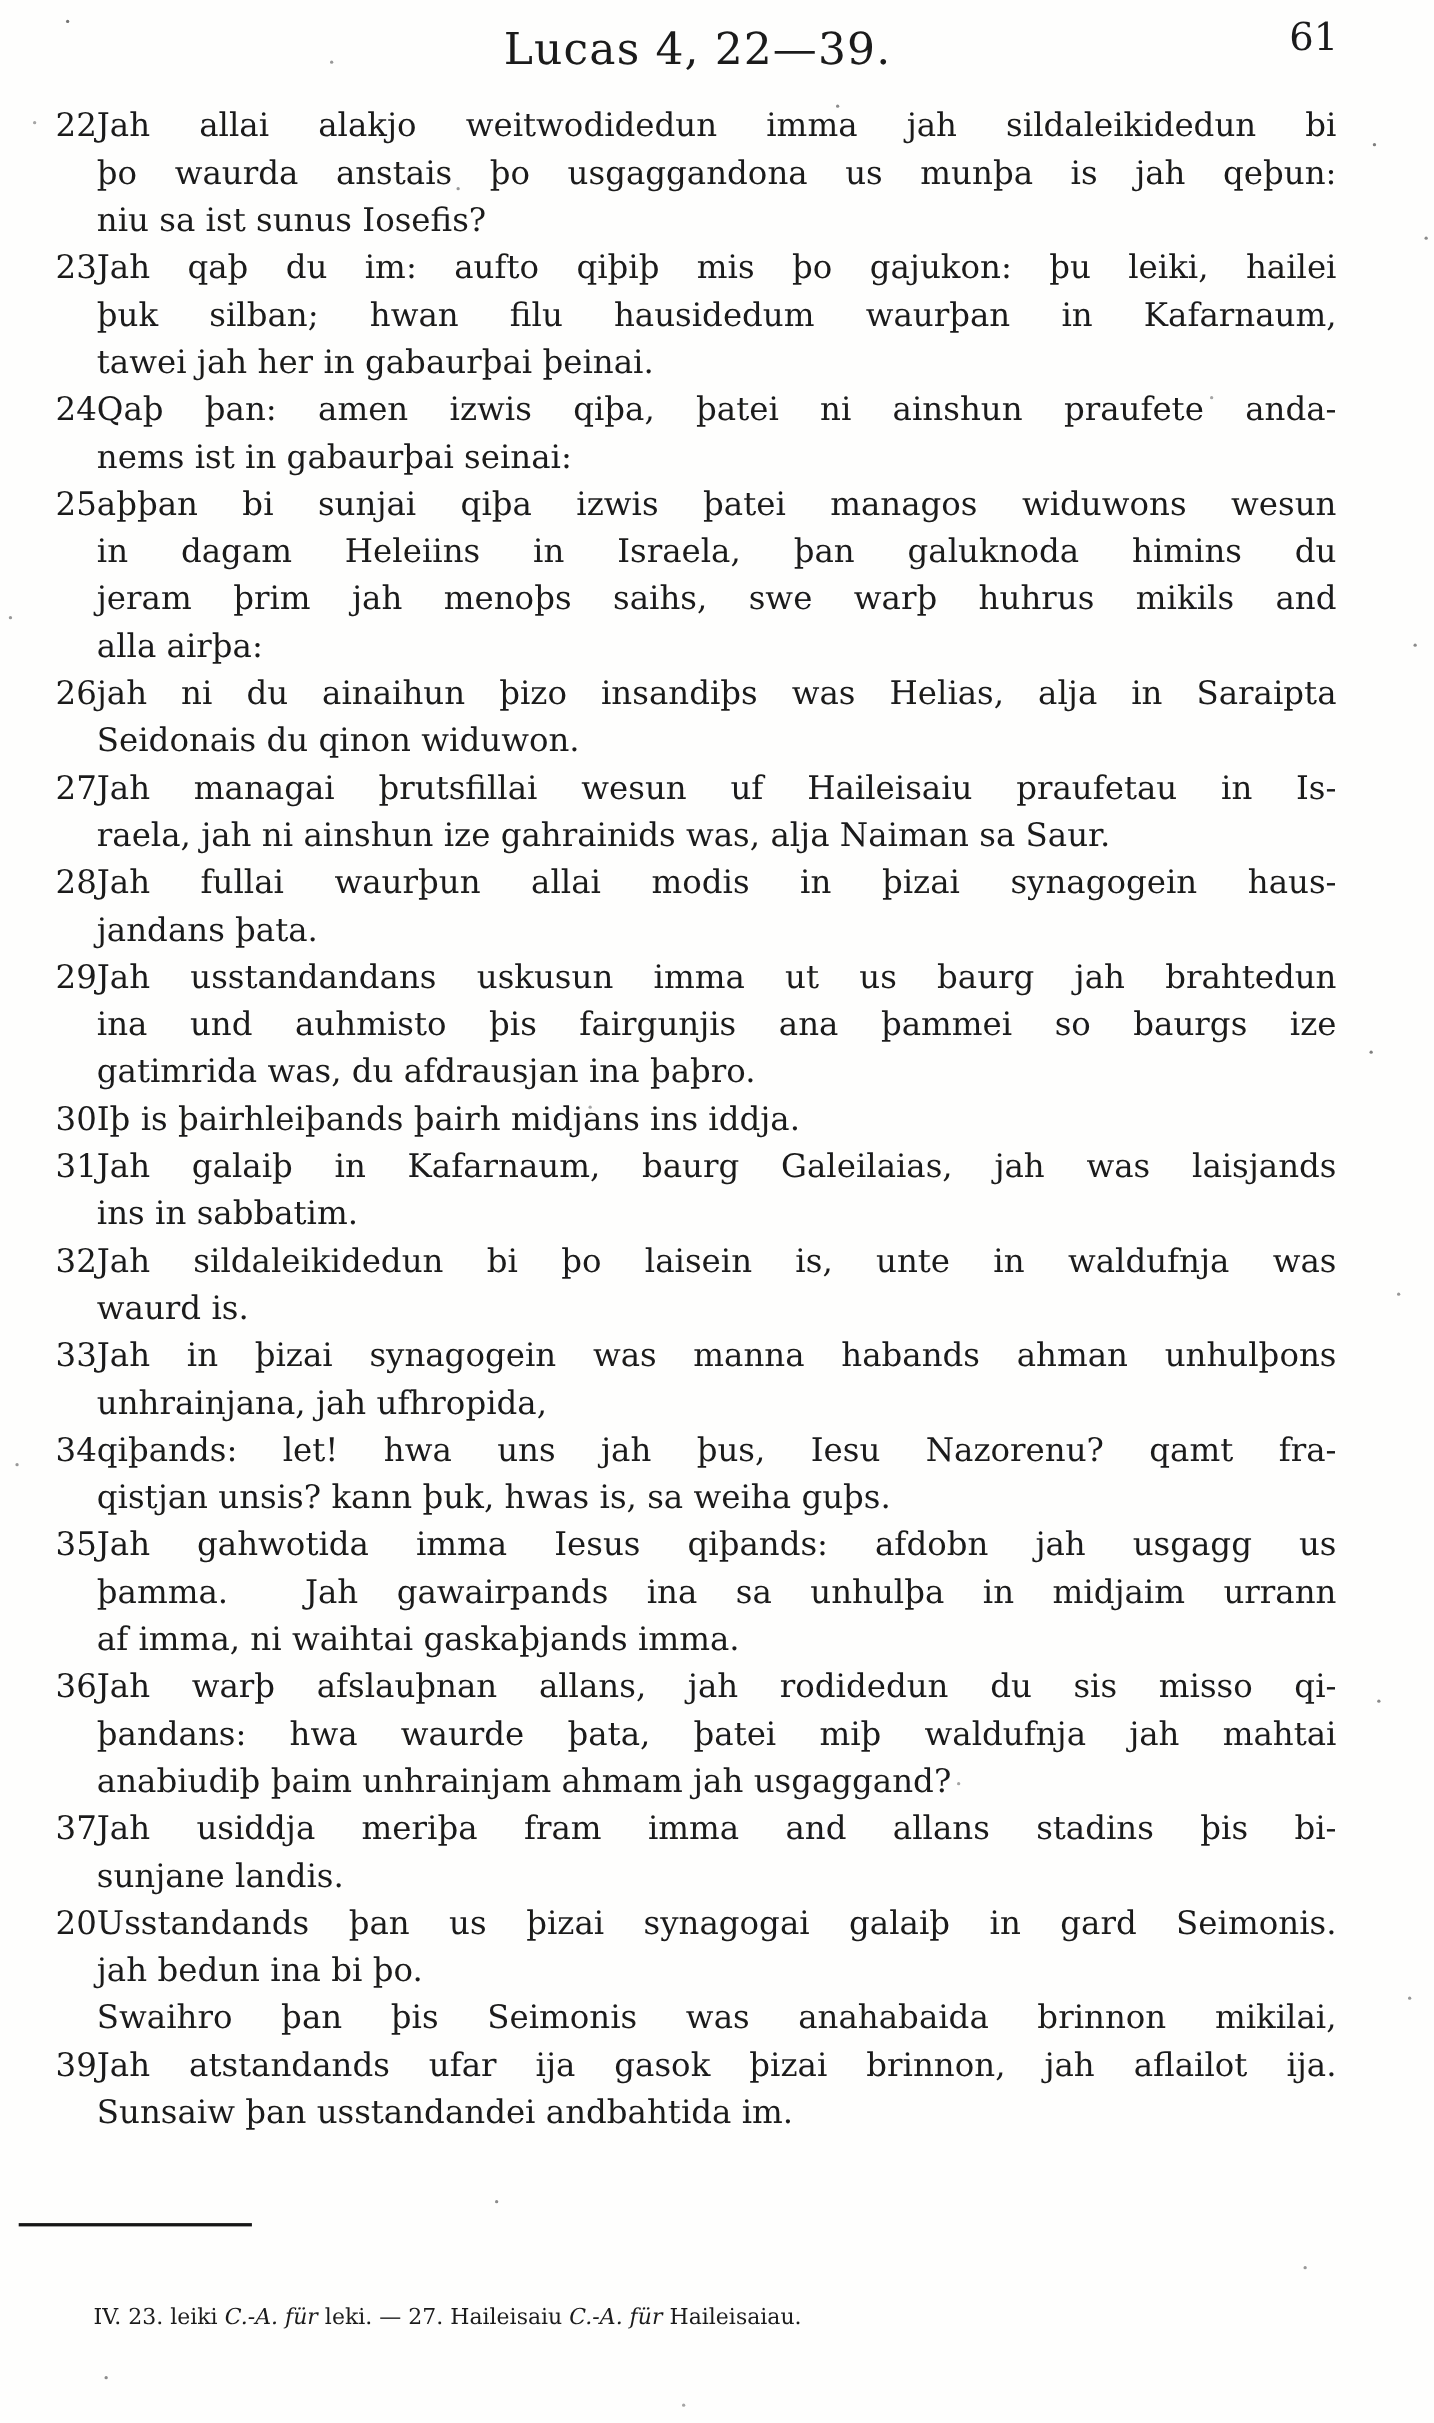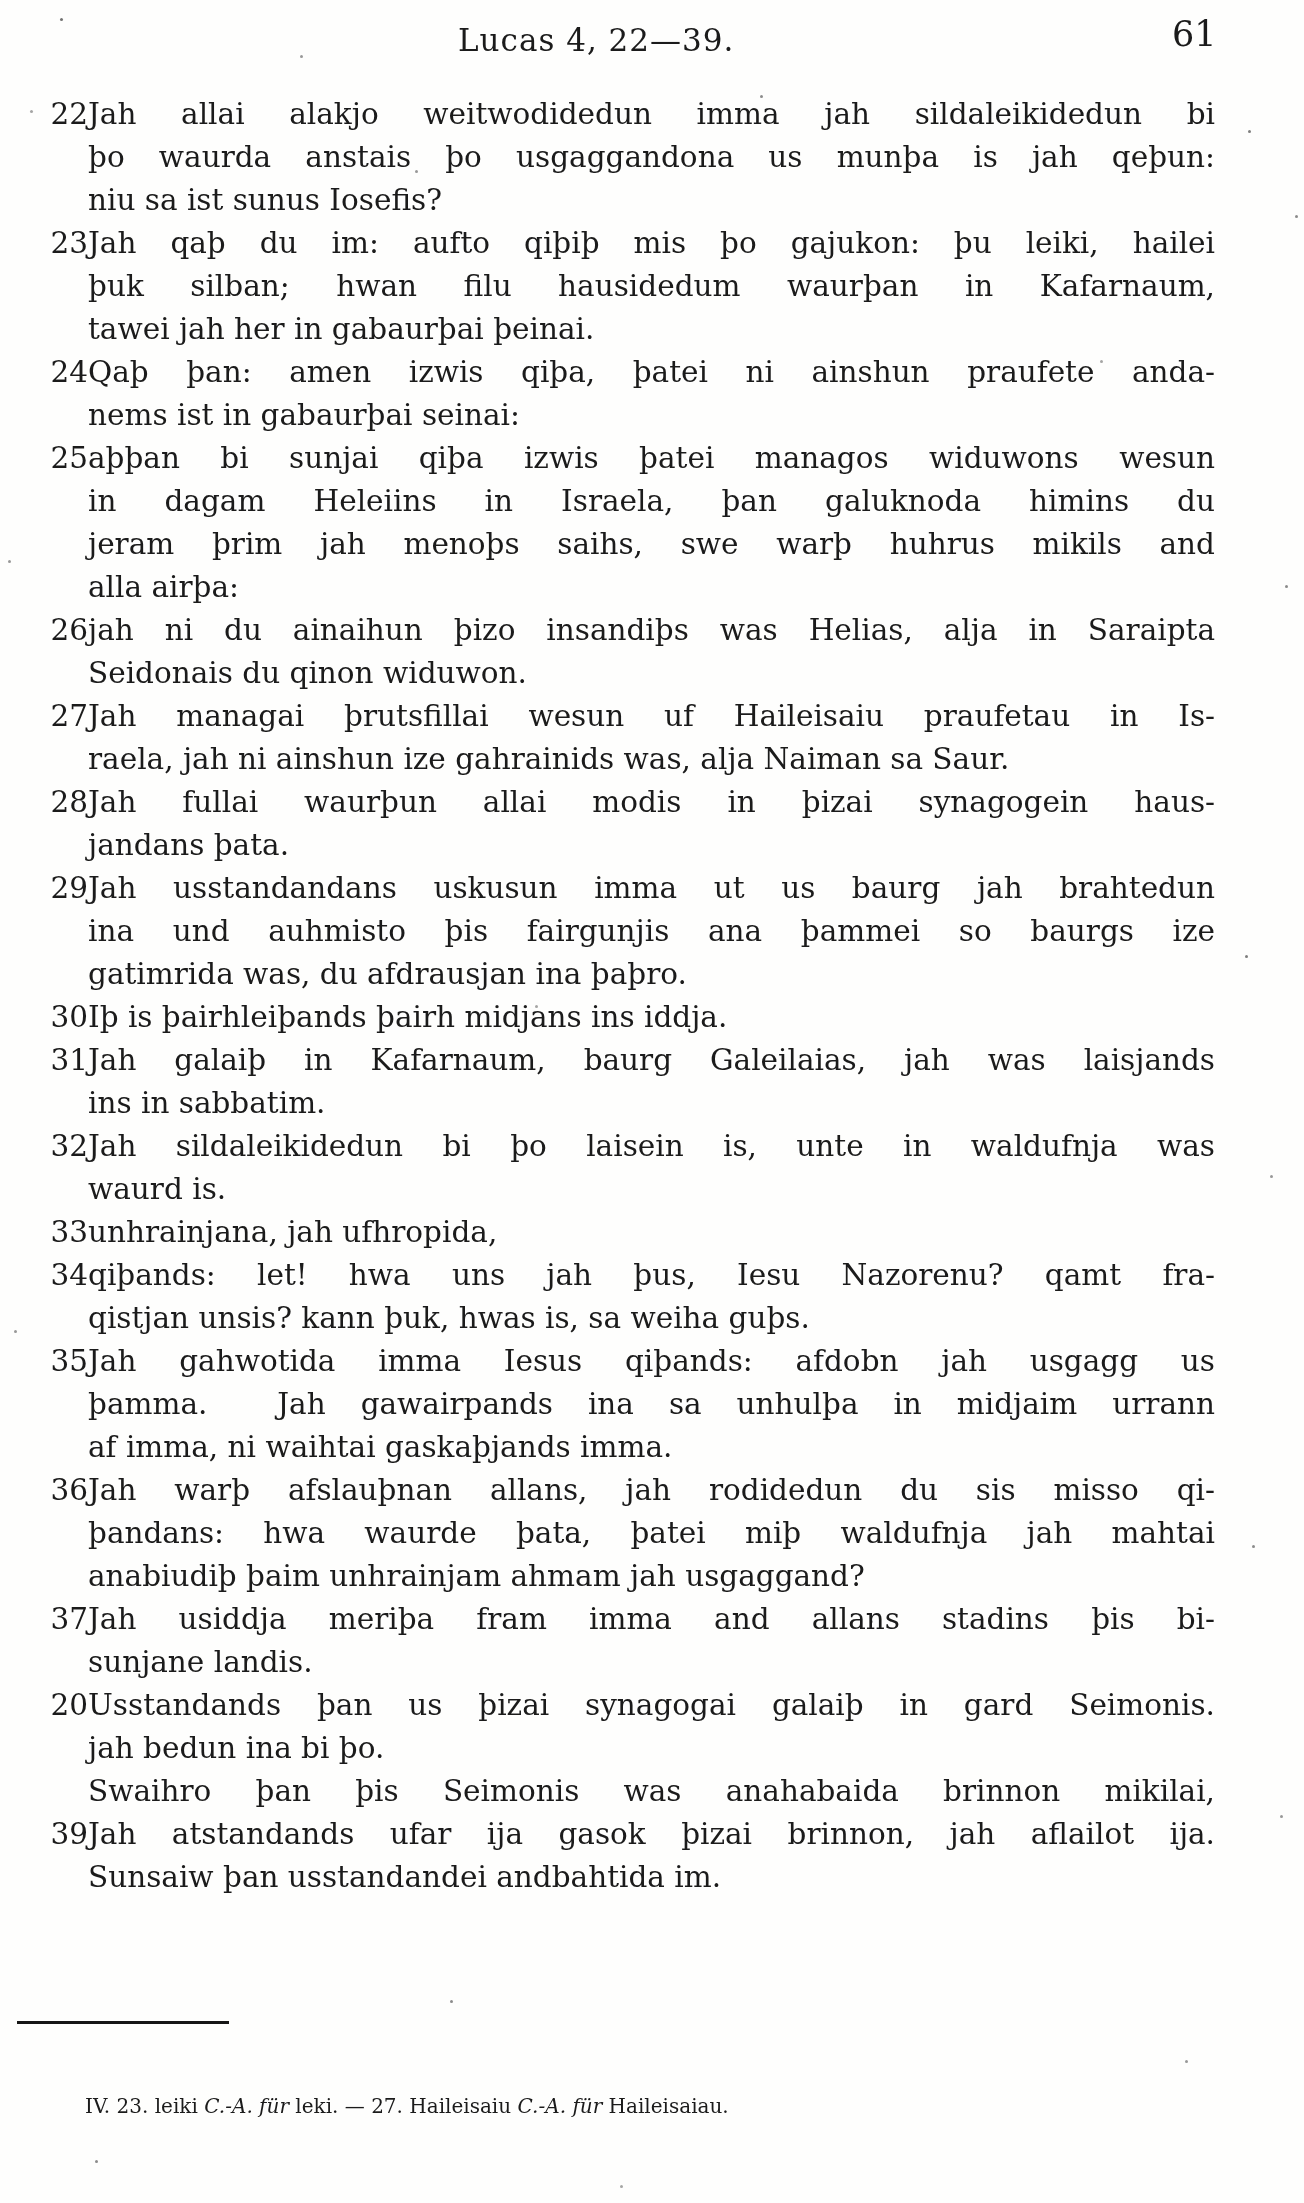--- a/index.html
+++ b/index.html
@@ -11,21 +11,21 @@
     background: #fefefd;
     color: #1b1b1b;
     font-family: "DejaVu Serif", "Liberation Serif", serif;
     overflow: hidden;
   }
   .header { position: absolute; top: 0; left: 0; width: 100%; height: 90px; }
   .header-title {
     position: absolute;
     left: 458px;
     top: 22px;
-    font-size: 31px;
+    font-size: 40px;
     letter-spacing: 1px;
     white-space: nowrap;
   }
   .page-number {
     position: absolute;
     left: 1172px;
     top: 14px;
     font-size: 35px;
   }
   .verses {
@@ -190,20 +190,21 @@
     <div class="verse">
       <div class="vnum">32</div>
       <div class="vtext">
         <div class="vline">Jah sildaleikidedun bi þo laisein is, unte in waldufnja was</div>
         <div class="vline last">waurd is.</div>
       </div>
     </div>
     <div class="verse">
       <div class="vnum">33</div>
       <div class="vtext">
+        <div class="vline">Jah in þizai synagogein was manna habands ahman unhulþons</div>
         <div class="vline last">unhrainjana, jah ufhropida,</div>
       </div>
     </div>
     <div class="verse">
       <div class="vnum">34</div>
       <div class="vtext">
         <div class="vline">qiþands: let! hwa uns jah þus, Iesu Nazorenu? qamt fra-</div>
         <div class="vline last">qistjan unsis? kann þuk, hwas is, sa weiha guþs.</div>
       </div>
     </div>

